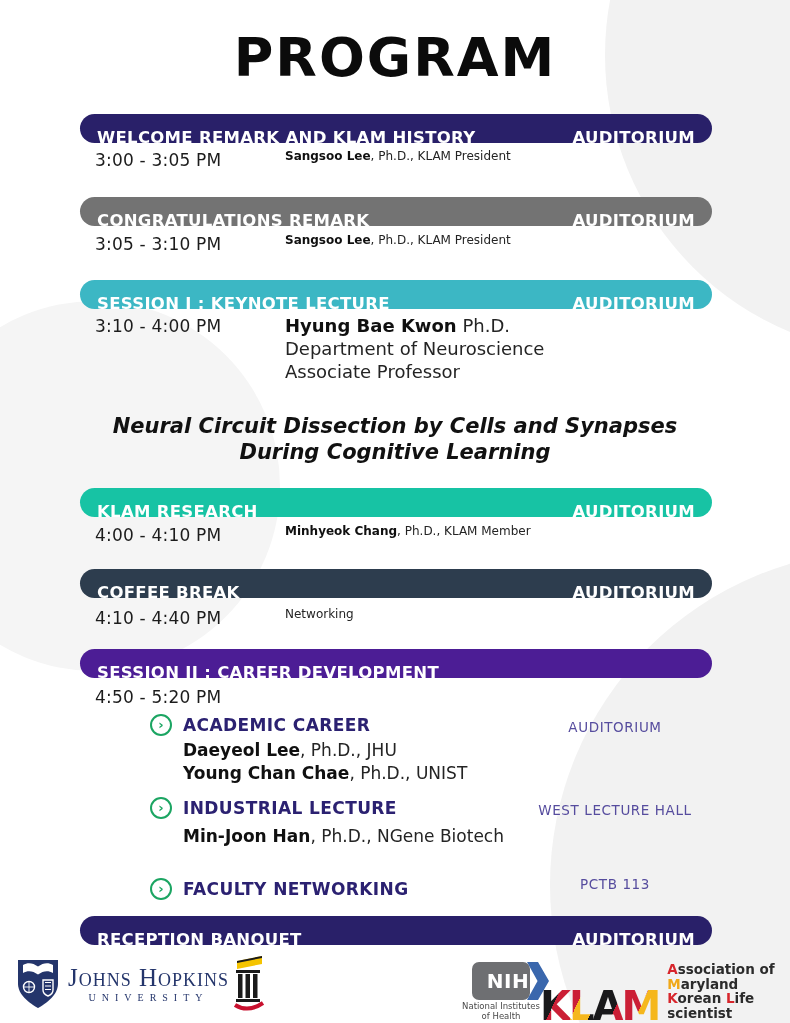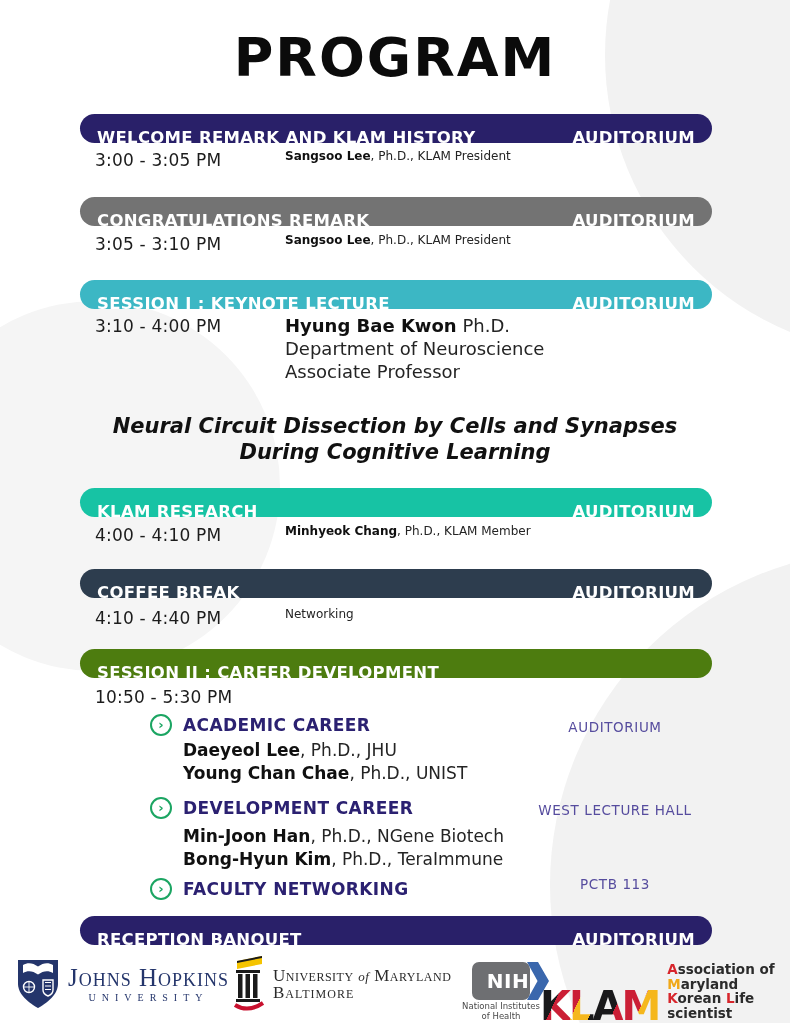--- a/index.html
+++ b/index.html
@@ -19,21 +19,21 @@
     font-size:54px; font-weight:bold; letter-spacing:2px; color:#0b0b0b; }
 
   .bar { position:absolute; left:80px; width:632px; height:29px; border-radius:15px;
     display:flex; align-items:flex-start; justify-content:space-between; padding:14px 17px;
     color:#ffffff; font-weight:bold; font-size:16.5px; letter-spacing:0.3px; white-space:nowrap; }
   .bar-navy  { background:#292069; }
   .bar-green { background:#737373; }
   .bar-teal  { background:#3cb7c4; }
   .bar-mint  { background:#17c3a4; }
   .bar-slate { background:#2d3d4e; }
-  .bar-teal2 { background:#4d7c0f; }
+  .bar-teal2 { background:#4c1d95; }
 
   .time { position:absolute; left:95px; font-size:17px; color:#1c1c1c; letter-spacing:0.2px; }
   .speaker { position:absolute; left:285px; font-size:12px; color:#242424; }
   .speaker .b, .b { font-weight:bold; color:#101010; }
   .kblock { position:absolute; left:285px; font-size:18px; color:#242424; }
   .kblock div { height:23px; line-height:23px; }
 
   .talk-title { position:absolute; top:413px; left:0; width:100%; text-align:center;
     font-size:21px; font-weight:bold; font-style:italic; color:#111; line-height:26px; }
 
@@ -135,40 +135,39 @@
       <span>COFFEE BREAK</span>
       <span>AUDITORIUM</span>
     </div>
     <div class="time" style="top:608px">4:10 - 4:40 PM</div>
     <div class="speaker" style="top:607px">Networking</div>
 
     <div class="bar bar-teal2" style="top:649px">
       <span>SESSION II : CAREER DEVELOPMENT</span>
       <span></span>
     </div>
-    <div class="time" style="top:687px">10:50 - 5:30 PM</div>
+    <div class="time" style="top:687px">4:50 - 5:20 PM</div>
 
     <div class="track-head" style="top:714px">
       <span class="chev">›</span>
       <span class="track-name">ACADEMIC CAREER</span>
     </div>
     <div class="track-loc" style="top:719px">AUDITORIUM</div>
     <div class="track-speakers" style="top:739px">
       <div><span class="b">Daeyeol Lee</span><span>, Ph.D., JHU</span></div>
       <div><span class="b">Young Chan Chae</span><span>, Ph.D., UNIST</span></div>
     </div>
 
     <div class="track-head" style="top:797px">
       <span class="chev">›</span>
-      <span class="track-name">DEVELOPMENT CAREER</span>
+      <span class="track-name">INDUSTRIAL LECTURE</span>
     </div>
     <div class="track-loc" style="top:802px">WEST LECTURE HALL</div>
     <div class="track-speakers" style="top:825px">
       <div><span class="b">Min-Joon Han</span><span>, Ph.D., NGene Biotech</span></div>
-      <div><span class="b">Bong-Hyun Kim</span><span>, Ph.D., TeraImmune</span></div>
     </div>
 
     <div class="track-head" style="top:878px">
       <span class="chev">›</span>
       <span class="track-name">FACULTY NETWORKING</span>
     </div>
     <div class="track-loc" style="top:876px">PCTB 113</div>
 
     <div class="bar bar-navy" style="top:916px">
       <span>RECEPTION BANQUET</span>
@@ -194,24 +193,20 @@
       <svg width="34" height="56" viewBox="0 0 34 56">
         <polygon points="5,13 5,5 30,0 30,8" fill="#f5c400"></polygon>
         <polygon points="5,5 30,0 30,2 5,7" fill="#1a1a1a"></polygon>
         <rect x="4" y="14" width="24" height="3" fill="#1a1a1a"></rect>
         <rect x="6" y="18" width="4.5" height="24" fill="#1a1a1a"></rect>
         <rect x="13.5" y="18" width="4.5" height="24" fill="#1a1a1a"></rect>
         <rect x="21" y="18" width="4.5" height="24" fill="#1a1a1a"></rect>
         <rect x="4" y="43" width="24" height="3" fill="#1a1a1a"></rect>
         <path d="M3 49 Q16 57 31 47" stroke="#c8102e" stroke-width="4" fill="none"></path>
       </svg>
-      <div class="umb-text">
-        <div class="umb-line1"><span>University</span> <span class="of">of</span> <span>Maryland</span></div>
-        <div class="umb-line2">Baltimore</div>
-      </div>
     </div>
 
     <div class="logo-nih">
       <div class="nih-row">
         <div class="nih-box">NIH</div>
         <div class="nih-arrow"></div>
       </div>
       <div class="nih-caption">
         <div>National Institutes</div>
         <div>of Health</div>

